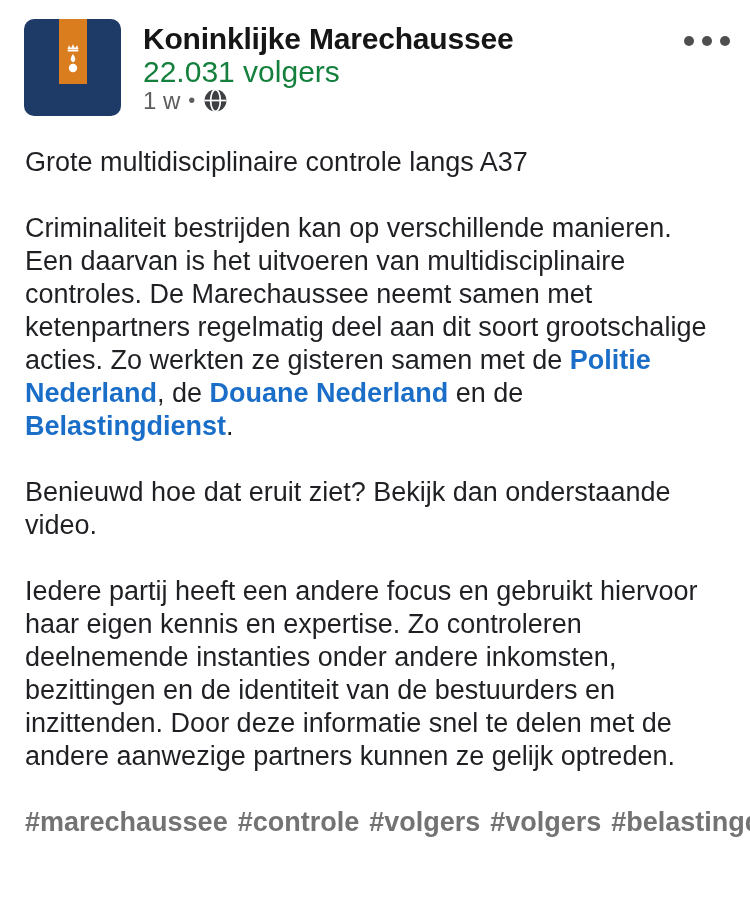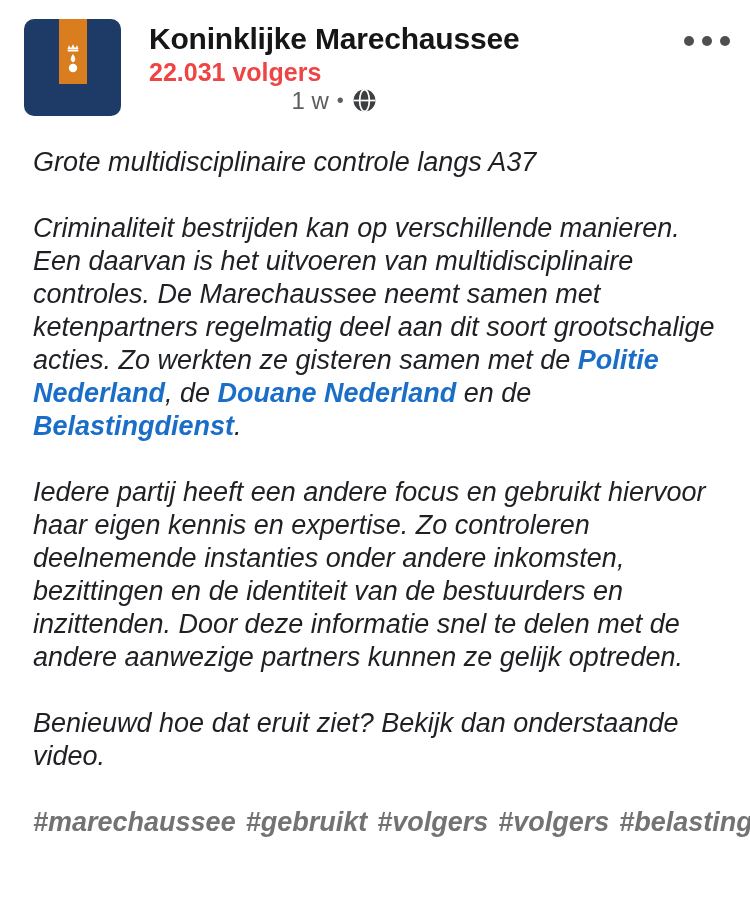--- a/index.html
+++ b/index.html
@@ -35,47 +35,45 @@
   .avatar-stripe{
     width:28px;height:65px;
     background:#d97d1e;
     display:flex;
     align-items:flex-end;
     justify-content:center;
     padding-bottom:6px;
     box-sizing:border-box;
   }
   .info{
-    margin-left:28px;
+    margin-left:22px;
     margin-top:2px;
     min-width:0;
   }
   .page-name{
     font-size:30px;
     font-weight:700;
     color:#161616;
     line-height:36px;
     letter-spacing:-0.2px;
     cursor:pointer;
   }
   .followers{
-    font-size:25px;
-    color:#ef4444;
+    font-size:30px;
+    color:#15803d;
     line-height:28px;
     margin-top:1px;
-    font-weight:bold;
   }
   .meta{
     display:flex;
     align-items:center;
     font-size:24px;
     color:#5e5e5e;
     line-height:27px;
     margin-top:1px;
-    justify-content:center;
   }
   .meta .sep{
     margin:0 8px;
     font-size:20px;
   }
   .meta svg{display:block;}
   .menu-btn{
     position:absolute;
     top:30px;right:20px;
     background:none;border:none;
@@ -90,21 +88,21 @@
     background:#4f4f4f;
     display:block;
   }
   
   .body{
     padding:30px 25px 8px 25px;
     font-size:27px;
     line-height:33px;
     color:#1f2023;
   }
-  .body p{margin:0 0 33px 8px;font-style:italic;}
+  .body p{margin:0 0 33px 0;}
   .body p:last-child{margin-bottom:0;}
   a.inline-link{
     color:#1a6ec8;
     font-weight:700;
     text-decoration:none;
     cursor:pointer;
   }
   .tags a{
     color:#737373;
     font-weight:700;
@@ -152,20 +150,20 @@
     <span class="d"></span>
       <span class="d"></span>
       <span class="d"></span>
   </button>
 
   <div class="body">
     <p>Grote multidisciplinaire controle langs A37</p>
 
     <p><span>Criminaliteit bestrijden kan op verschillende manieren. Een daarvan is het uitvoeren van multidisciplinaire controles. De Marechaussee neemt samen met ketenpartners regelmatig deel aan dit soort grootschalige acties. Zo werkten ze gisteren samen met de </span><a class="inline-link">Politie Nederland</a><span>, de </span><a class="inline-link">Douane Nederland</a><span> en de </span><a class="inline-link">Belastingdienst</a><span>.</span></p>
 
+    <p>Benieuwd hoe dat eruit ziet? Bekijk dan onderstaande video.</p>
+
     <p>Iedere partij heeft een andere focus en gebruikt hiervoor haar eigen kennis en expertise. Zo controleren deelnemende instanties onder andere inkomsten, bezittingen en de identiteit van de bestuurders en inzittenden. Door deze informatie snel te delen met de andere aanwezige partners kunnen ze gelijk optreden.</p>
 
-    <p>Benieuwd hoe dat eruit ziet? Bekijk dan onderstaande video.</p>
-
-    <p class="tags"><a>#marechaussee</a><a>#gebruikt</a><a>#volgers</a><a>#volgers</a><a>#belastingdienst</a></p>
+    <p class="tags"><a>#marechaussee</a><a>#controle</a><a>#volgers</a><a>#volgers</a><a>#belastingdienst</a></p>
   </div>
 
 </div>
 
 </body></html>

